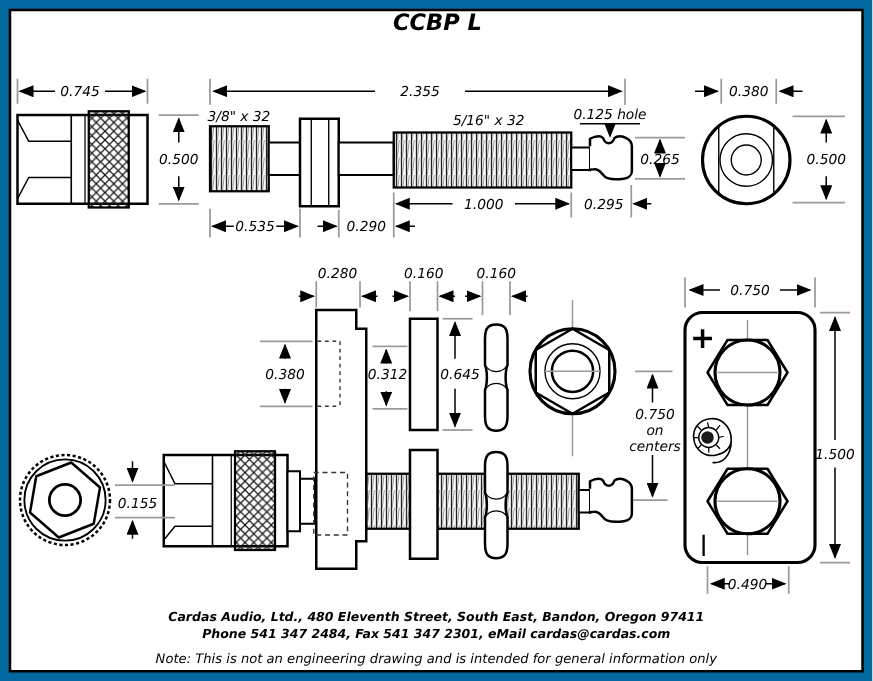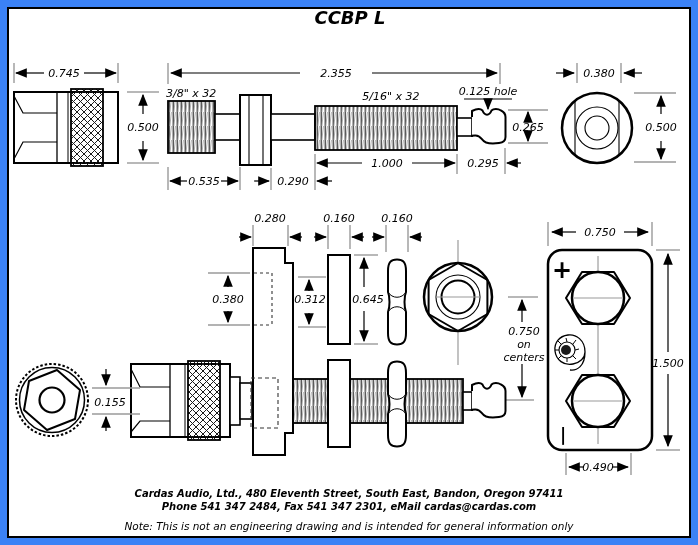--- a/index.html
+++ b/index.html
@@ -1,16 +1,16 @@
 <!DOCTYPE html>
 <html><head>
 <meta charset="utf-8">
 <style>
   html,body{margin:0;padding:0;background:#fff;}
-  .page{position:relative;width:698px;height:545px;background:#3b82f6;overflow:hidden;}
+  .page{position:relative;width:698px;height:545px;background:#0369a1;overflow:hidden;}
   svg{position:absolute;left:0;top:0;}
   svg text{font-family:"DejaVu Sans","Liberation Sans",sans-serif;font-style:italic;fill:#000;}
   .dim{font-size:11px;text-anchor:middle;}
   .dim-start{font-size:11px;text-anchor:start;}
   .title{font-size:18px;font-weight:bold;text-anchor:middle;}
   .ftr{font-size:10px;font-weight:bold;text-anchor:middle;}
   .note{font-size:10.5px;text-anchor:middle;}
   .mark{font-size:24px;font-weight:bold;text-anchor:middle;font-style:normal;}
   .mark-sm{font-size:17px;font-weight:bold;text-anchor:middle;font-style:normal;}
 </style>

